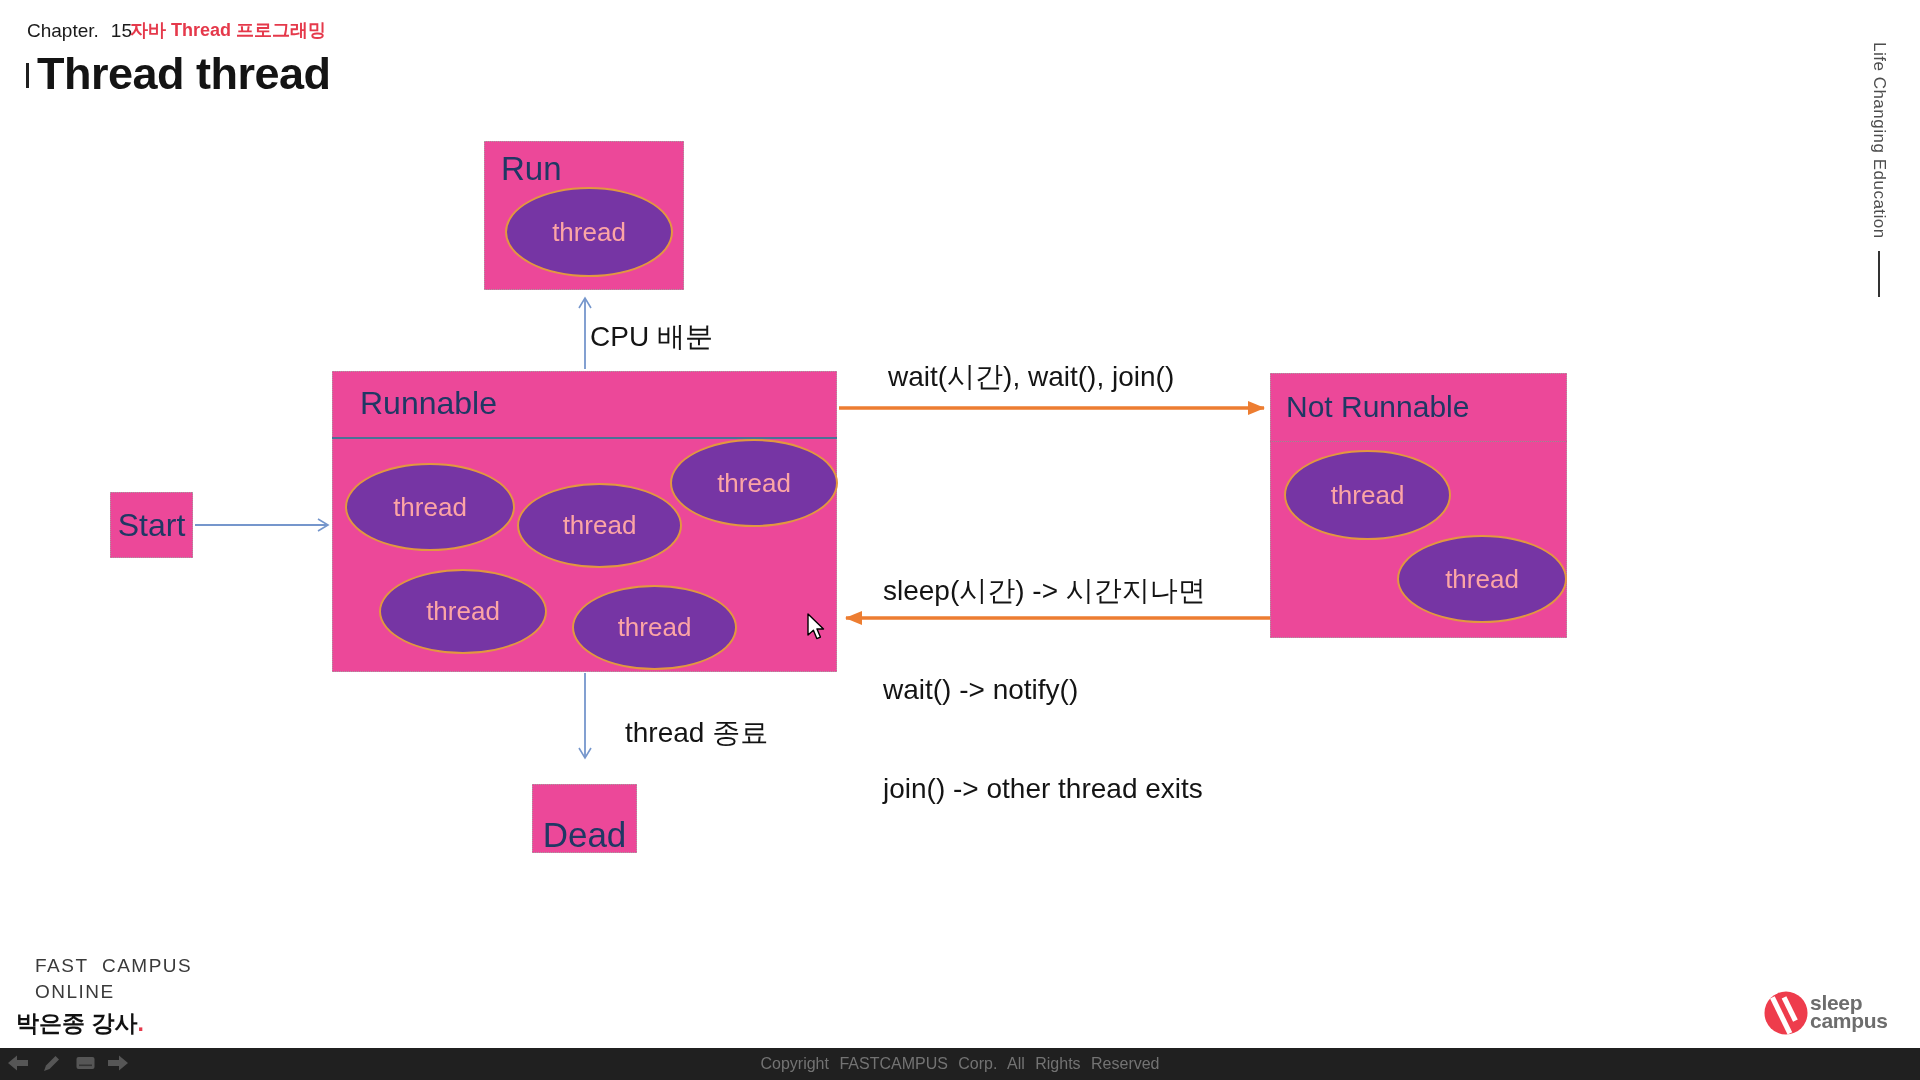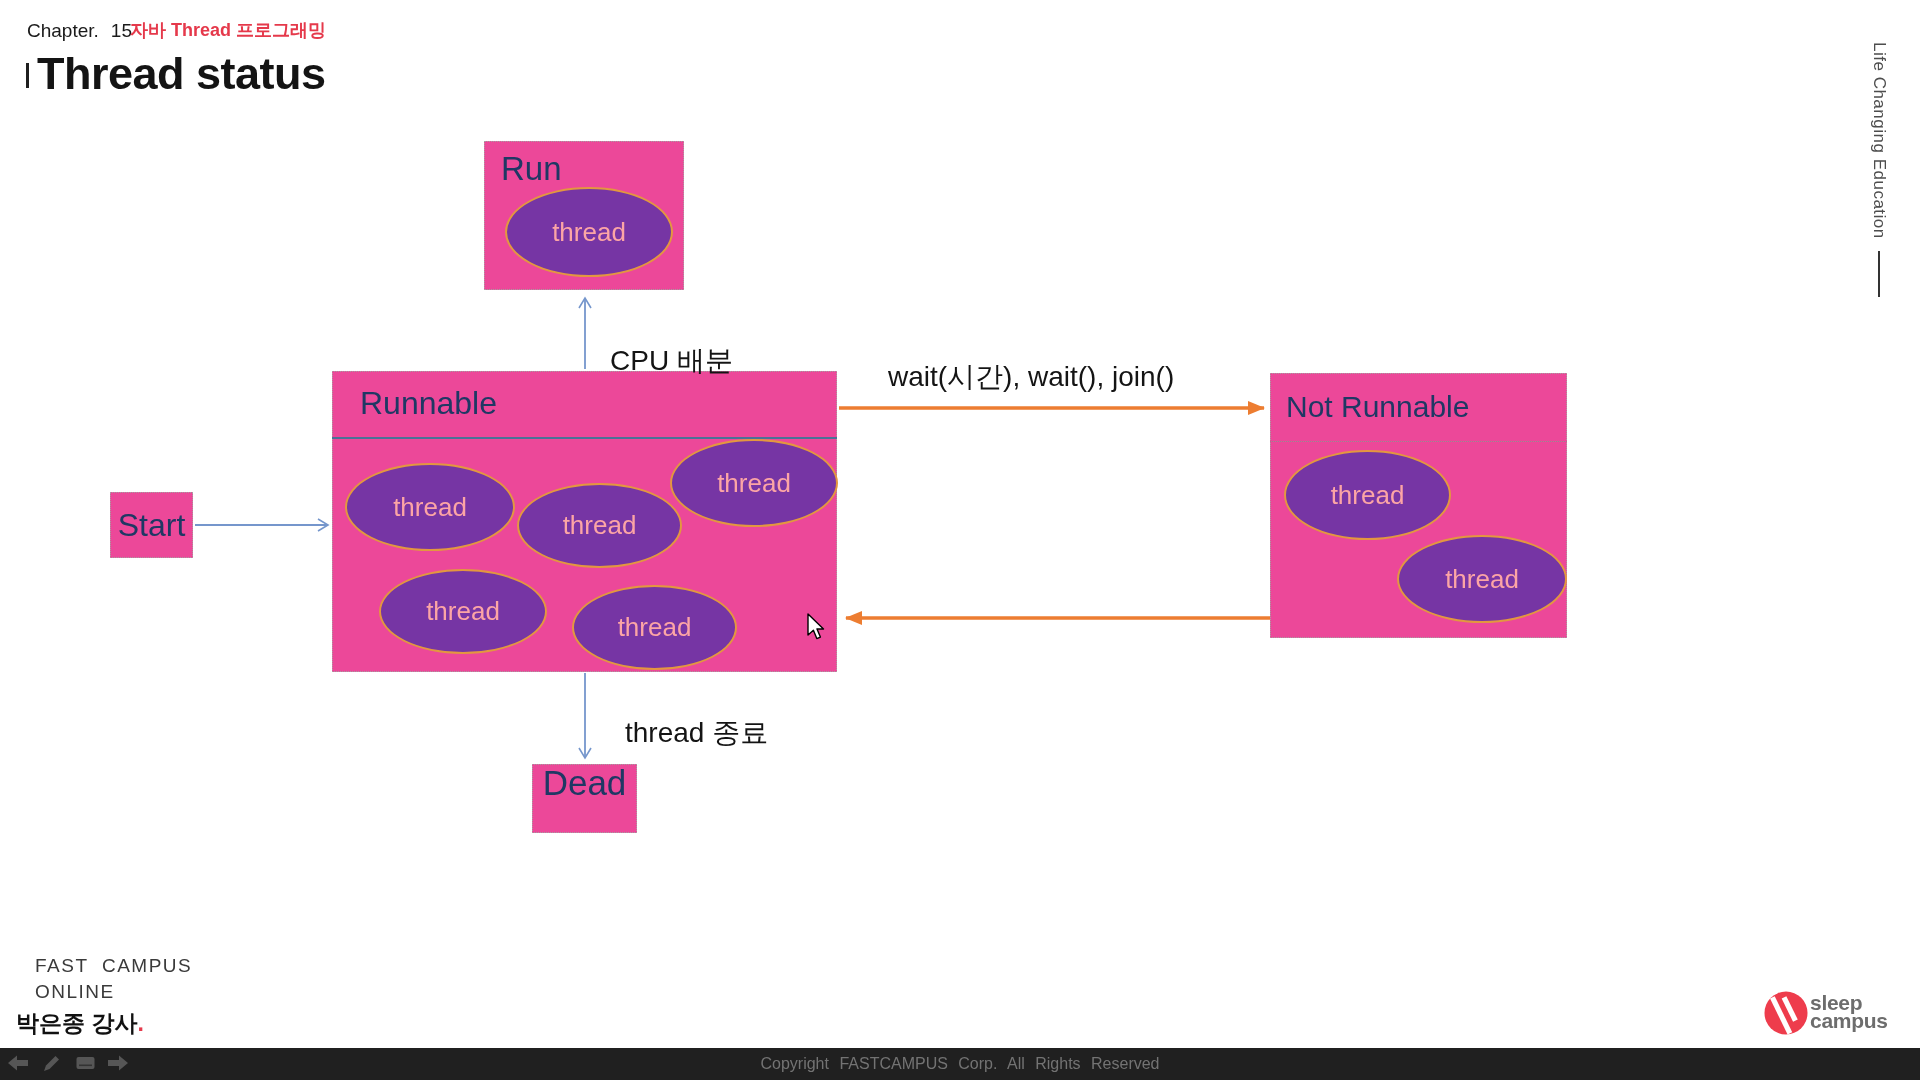--- a/index.html
+++ b/index.html
@@ -46,21 +46,21 @@
 </head>
 <body>
 
 <div id="stage">
 
   <div class="chapter-line">
     <span>Chapter.</span><span class="chapter-num">15</span>
   </div>
   <div class="course-title">자바 Thread 프로그래밍</div>
   <div class="title-bar"></div>
-  <div class="page-title">Thread status</div>
+  <div class="page-title">Thread thread</div>
 
   <div class="tagline-wrap">
     <span class="tagline-text">Life Changing Education</span>
     <span class="tagline-dash"></span>
   </div>
 
   <div class="state-box" style="left:484px;top:141px;width:200px;height:149px;"></div>
   <div class="state-title" style="left:501px;top:152px;font-size:33px;">Run</div>
   <div class="ellipse" style="left:505px;top:187px;width:168px;height:90px;">
     <span>thread</span>
@@ -92,42 +92,47 @@
     <span>thread</span>
   </div>
   <div class="ellipse" style="left:1397px;top:535px;width:170px;height:88px;">
     <span>thread</span>
   </div>
 
   <div class="state-box" style="left:110px;top:492px;width:83px;height:66px;display:flex;align-items:center;justify-content:center;">
     <span class="state-title" style="position:static;font-size:32px;">Start</span>
   </div>
 
-  <div class="state-box" style="left:532px;top:764px;width:105px;height:69px;display:flex;align-items:flex-start;justify-content:center;">
+  <div class="state-box" style="left:532px;top:784px;width:105px;height:69px;display:flex;align-items:flex-end;justify-content:center;">
     <span class="state-title" style="position:static;font-size:35px;">Dead</span>
   </div>
 
   <svg class="diagram-svg" width="1920" height="1080" viewBox="0 0 1920 1080">
     <defs>
       <marker id="blueOpen" markerUnits="userSpaceOnUse" markerWidth="14" markerHeight="14" viewBox="0 0 14 14" refX="11" refY="7" orient="auto">
         <path d="M2,1 L12,7 L2,13" fill="none" stroke="#7596cc" stroke-width="1.6"></path>
       </marker>
       <marker id="orangeSolid" markerUnits="userSpaceOnUse" markerWidth="18" markerHeight="14" viewBox="0 0 18 14" refX="16" refY="7" orient="auto">
         <path d="M0,0 L17,7 L0,14 Z" fill="#ed7d31"></path>
       </marker>
     </defs>
     <line x1="195" y1="525" x2="327" y2="525" stroke="#7596cc" stroke-width="1.8" marker-end="url(#blueOpen)"></line>
     <line x1="585" y1="369" x2="585" y2="299" stroke="#7596cc" stroke-width="1.8" marker-end="url(#blueOpen)"></line>
     <line x1="585" y1="673" x2="585" y2="757" stroke="#7596cc" stroke-width="1.8" marker-end="url(#blueOpen)"></line>
     <line x1="839" y1="408" x2="1264" y2="408" stroke="#ed7d31" stroke-width="3.5" marker-end="url(#orangeSolid)"></line>
     <line x1="1270" y1="618" x2="846" y2="618" stroke="#ed7d31" stroke-width="3.5" marker-end="url(#orangeSolid)"></line>
   </svg>
 
-  <div class="anno" style="left:610px;top:320px;margin-top:24px;">CPU 배분</div>
+  <div class="anno" style="left:590px;top:320px;">CPU 배분</div>
   <div class="anno" style="left:888px;top:360px;">wait(시간), wait(), join()</div>
+  <div class="anno" style="left:883px;top:508px;">
+    <div>sleep(시간) -&gt; 시간지나면</div>
+    <div>wait() -&gt; notify()</div>
+    <div>join() -&gt; other thread exits</div>
+  </div>
   <div class="anno" style="left:625px;top:716px;">thread 종료</div>
 
   <svg style="position:absolute;left:806px;top:613px;" width="22" height="30" viewBox="0 0 22 30">
     <path d="M2,1 L2,22 L7.4,17.3 L10.8,25.6 L14.4,24.1 L11,16 L17.5,16 Z" fill="#ffffff" stroke="#000000" stroke-width="1.4" stroke-linejoin="round"></path>
   </svg>
 
   <div class="brand-line" style="left:35px;top:956px;">FAST CAMPUS</div>
   <div class="brand-line" style="left:35px;top:982px;">ONLINE</div>
   <div class="instructor-line">
     <span>박은종 강사</span><span class="instructor-period">.</span>

